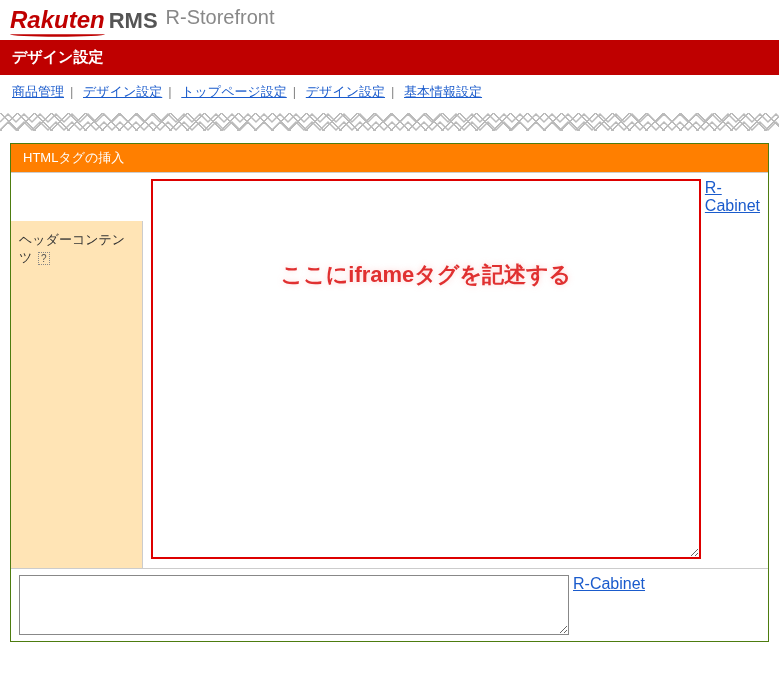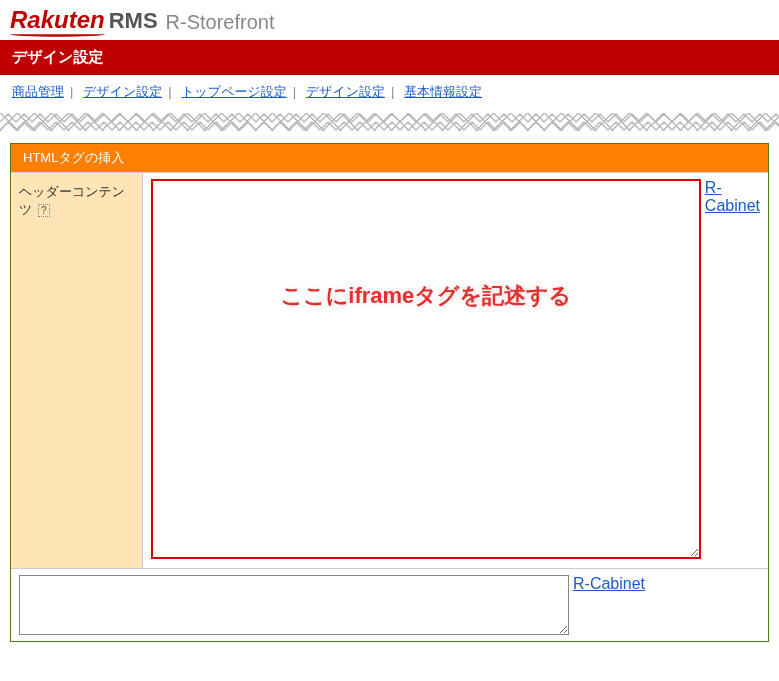--- a/index.html
+++ b/index.html
@@ -1,47 +1,47 @@
 <!DOCTYPE html>
 <html><head>
   <meta charset="utf-8">
   <style>
     * { box-sizing: border-box; margin: 0; padding: 0; }
     body { font-family: Arial, "Hiragino Sans", "Meiryo", sans-serif; font-size: 13px; background: #fff; width: 779px; }
     
-    .header { padding: 6px 10px 6px 10px; display: flex; align-items: flex-end; gap: 8px; }
+    .header { padding: 6px 10px 6px 10px; display: flex; align-items: flex-start; gap: 8px; }
     .logo { font-family: Arial; font-size: 24px; font-weight: bold; font-style: italic; color: #bf0000; position: relative; }
     .logo::after { content: ""; position: absolute; left: 0; right: 0; bottom: -4px; height: 3px; background: #bf0000; border-radius: 0 0 50% 50% / 0 0 100% 100%; transform: scaleY(0.8); }
     .logo-rms { font-family: Arial; font-size: 22px; font-weight: bold; color: #555; font-style: normal; margin-left: 4px; }
     .subtitle { color: #888; font-size: 20px; }
     
     .title-bar { background: #bf0000; color: #fff; font-weight: bold; padding: 8px 12px; font-size: 15px; }
     
     .nav { padding: 8px 12px; font-size: 13px; }
     .nav a { color: #1a5bcc; text-decoration: underline; text-align: right; }
     .nav .sep { color: #888; margin: 0 6px; }
     
     .zigzag { height: 18px; background: repeating-linear-gradient(135deg, #bbb 0, #bbb 1px, transparent 1px, transparent 12px), repeating-linear-gradient(45deg, #bbb 0, #bbb 1px, transparent 1px, transparent 12px); background-size: 17px 17px; background-position: 0 0; margin: 4px 0 12px 0; position: relative; overflow: hidden; }
     .zigzag svg { display: block; width: 100%; height: 18px; }
     
     .panel { border: 1px solid #4d7c0f; margin: 0 10px; background: #fff; }
     .panel-header { background: #ff7f00; color: #fff; padding: 5px 12px; font-size: 13px; }
     
     .form-row { display: flex; border-top: 1px solid #ccc; background: #fff; }
     .form-row:first-of-type { border-top: none; }
-    .form-label { width: 150px; background: #ffe4b5; padding: 10px 8px; font-size: 13px; color: #333; border-right: 1px solid #ccc; }
+    .form-label { width: 150px; background: #ffe4b5; padding: 10px 8px; font-size: 13px; color: #333; border-right: 1px solid #ccc; margin-top: 48px; }
     .form-content { flex: 1; padding: 6px 8px; position: relative; }
     
     .help-icon { display: inline-block; border: 1px dotted #888; font-size: 10px; padding: 0 2px; color: #555; margin-left: 2px; cursor: pointer; }
     
     .textarea-wrap { position: relative; display: flex; gap: 4px; align-items: flex-start; }
     .html-textarea { width: 550px; height: 380px; border: 2px solid #d00; resize: both; font-family: monospace; font-size: 12px; padding: 4px; }
     .html-textarea-small { width: 550px; height: 60px; border: 1px solid #888; resize: both; font-family: monospace; font-size: 12px; padding: 4px; }
     
-    .overlay-text { position: absolute; top: 102px; left: 50%; transform: translateX(-50%); color: #e03030; font-size: 22px; font-weight: bold; text-shadow: 0 0 6px rgba(255,200,200,0.8), 1px 1px 0 #fff; pointer-events: none; white-space: nowrap; }
+    .overlay-text { position: absolute; top: 81px; left: 50%; transform: translateX(-50%); color: #e03030; font-size: 22px; font-weight: bold; text-shadow: 0 0 6px rgba(255,200,200,0.8), 1px 1px 0 #fff; pointer-events: none; white-space: nowrap; }
     
     .rcabinet-link { color: #1a5bcc; text-decoration: underline; font-size: 16px; }
     .byte-note { color: #ff7f00; font-size: 12px; margin-top: 2px; }
   </style>
 </head>
 <body>
 
 <div class="header">
   <span>
     <span class="logo">Rakuten</span><span class="logo-rms">RMS</span>

